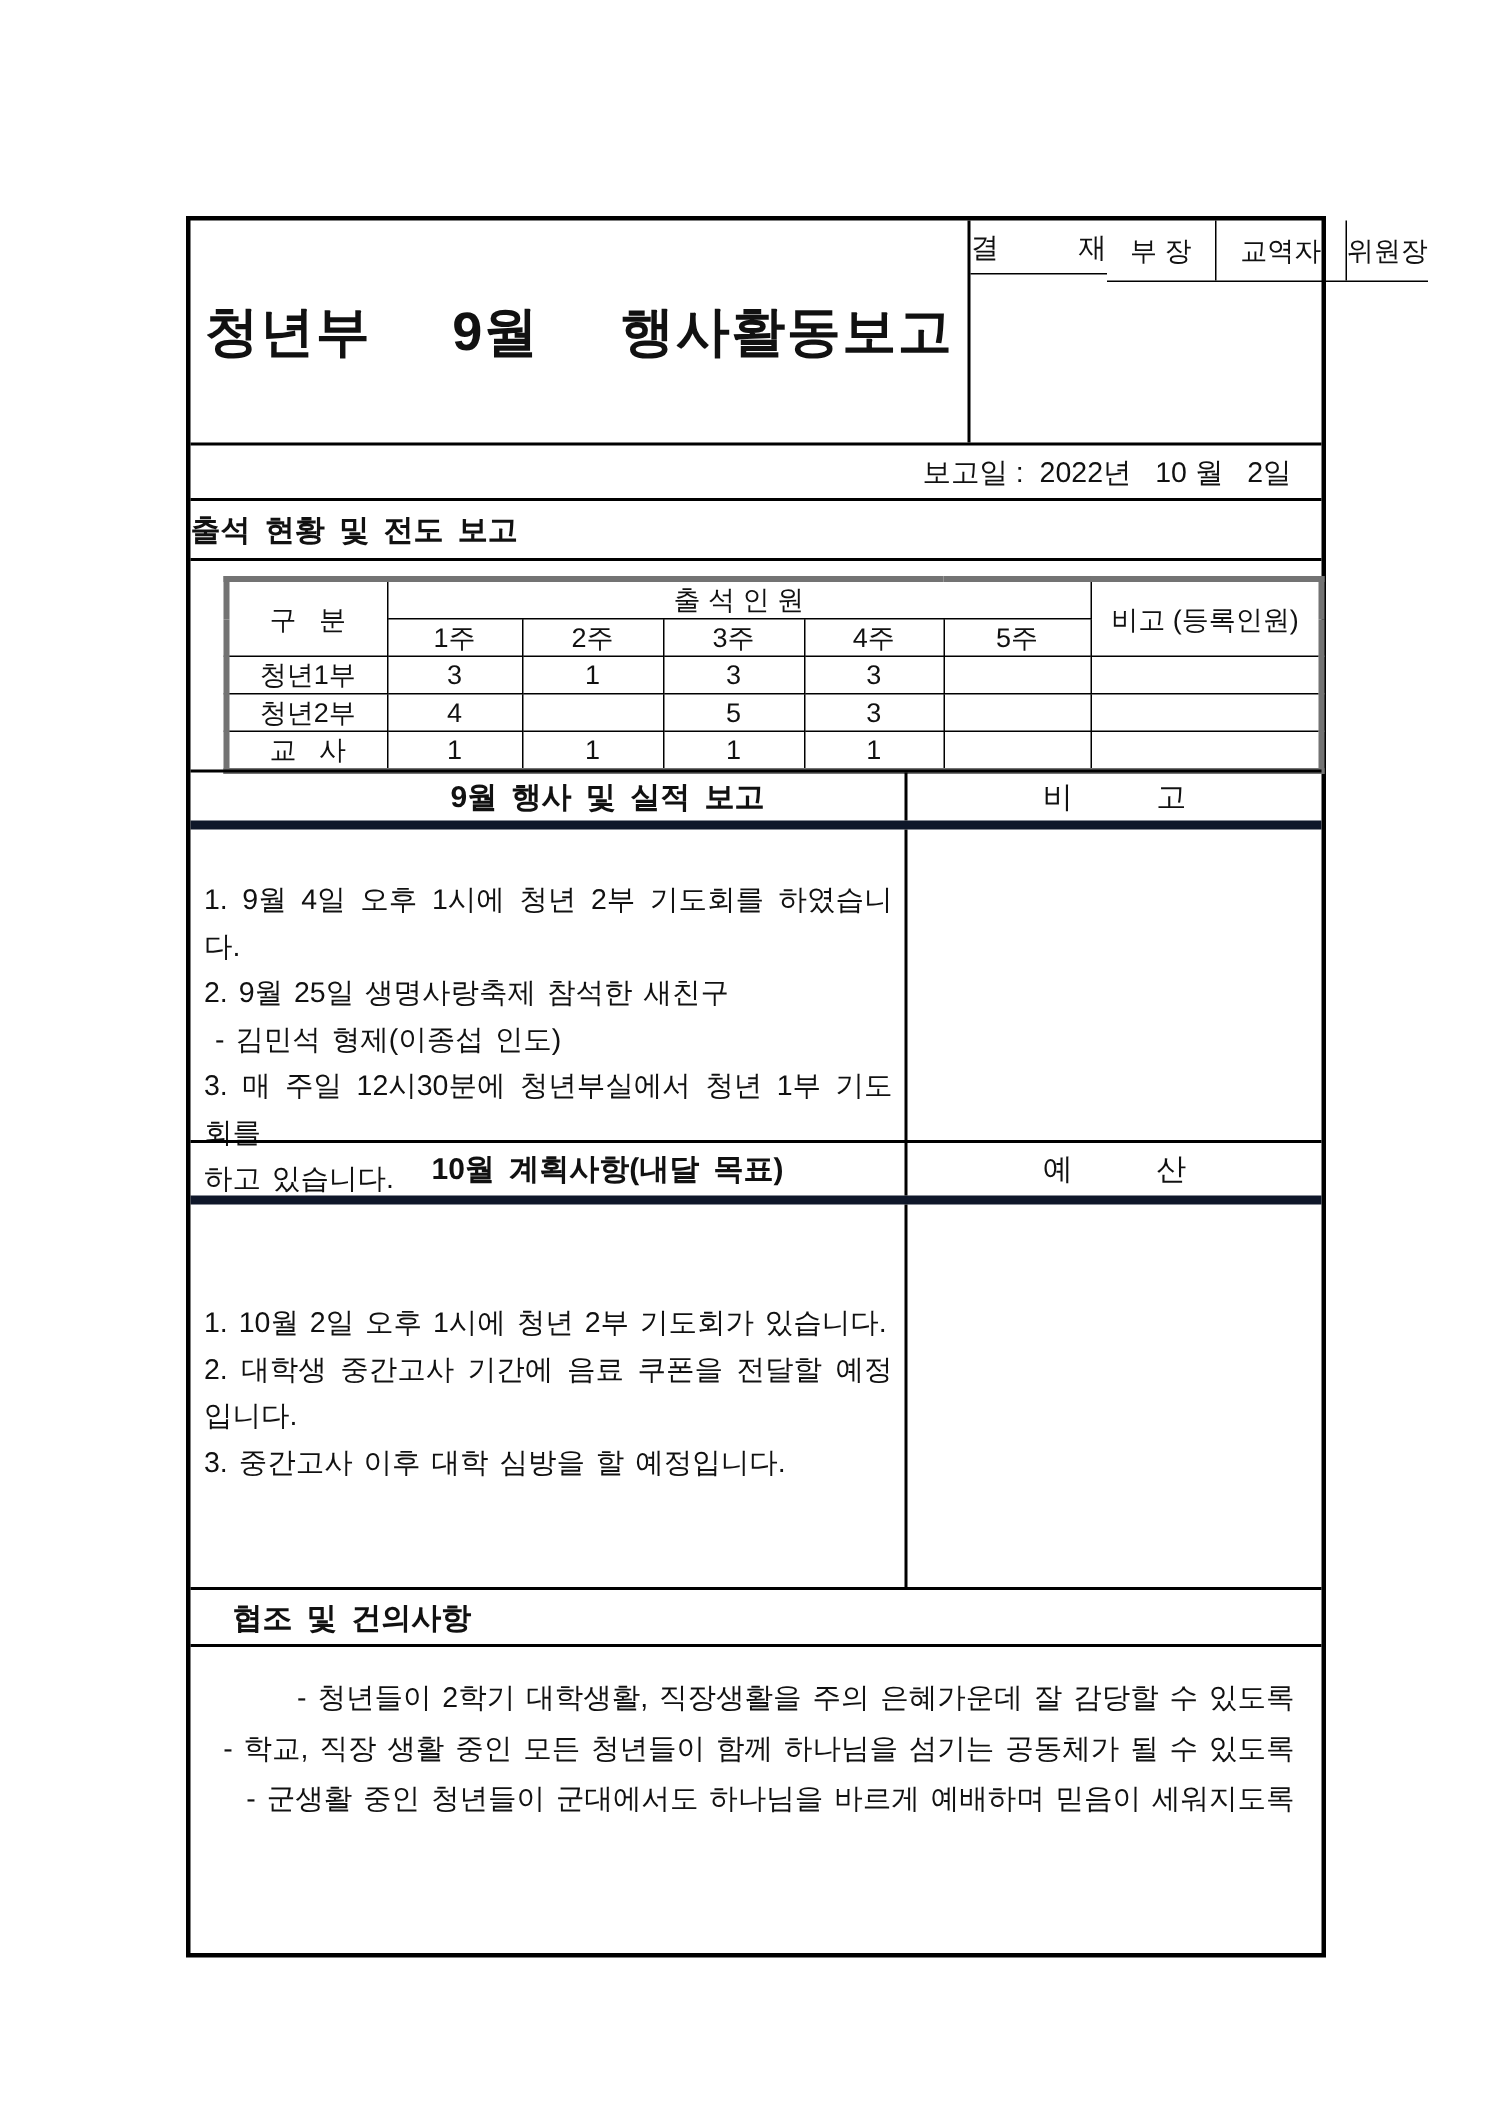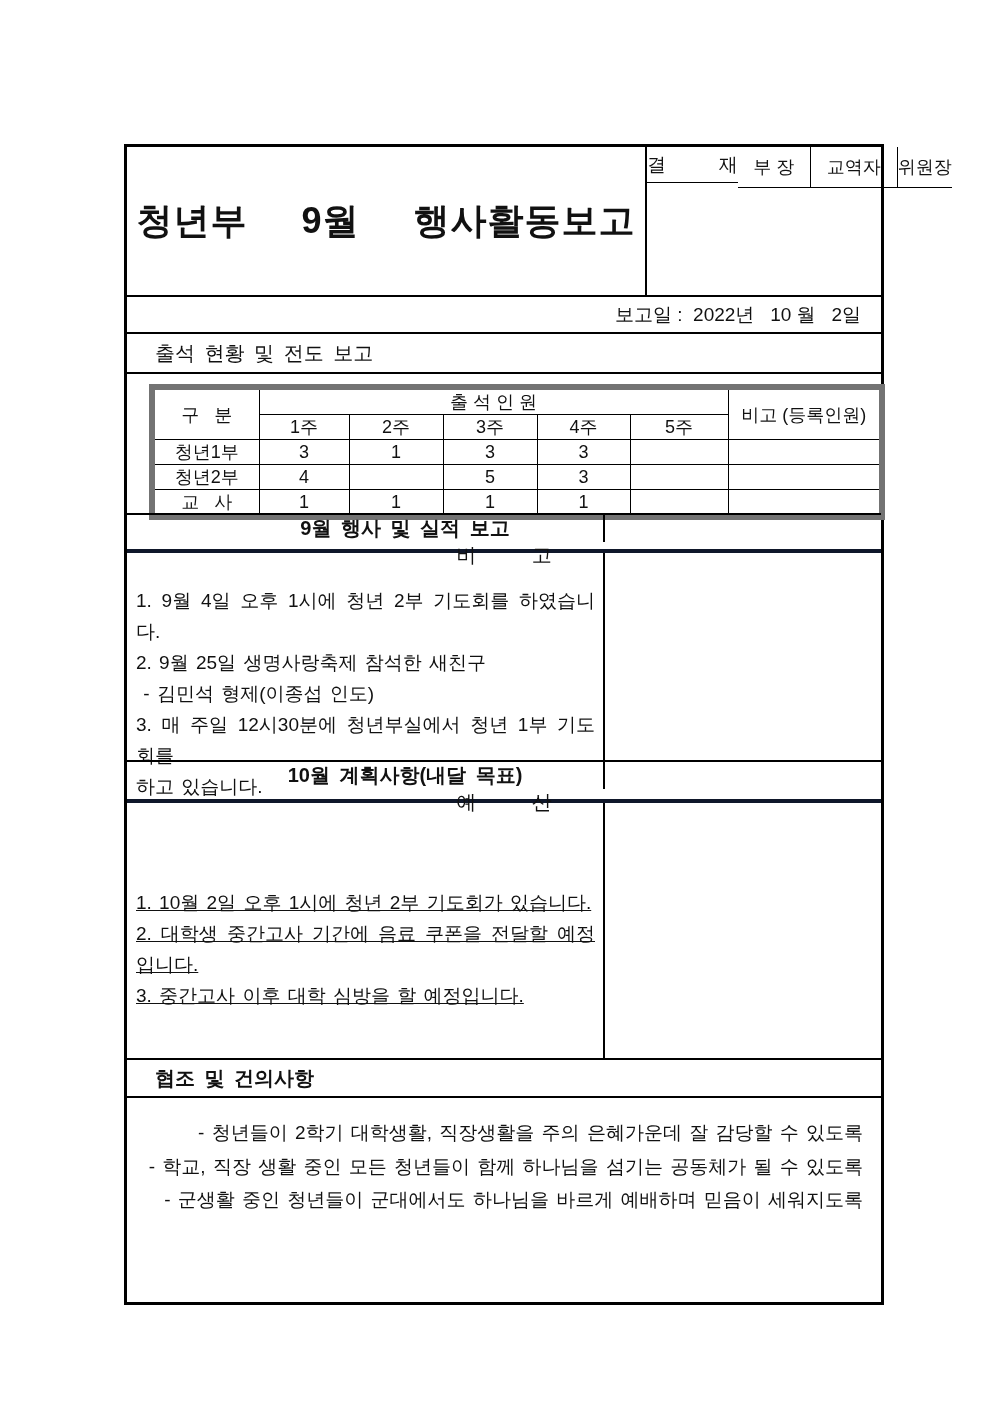--- a/index.html
+++ b/index.html
@@ -37,46 +37,46 @@
   .ap-c2{width:87px;border-right:1.5px solid #000;}
   .ap-c3{flex:1;}
 
   
   .date-row{height:37px;border-top:2px solid #000;
     display:flex;align-items:center;justify-content:flex-end;
     padding-right:20px;font-size:19px;white-space:pre;}
 
   
   .band-heading{height:42px;border-top:2px solid #000;border-bottom:2px solid #000;
-    display:flex;align-items:center;padding-left:28px;
-    font-size:20px;font-weight:400;word-spacing:4px;}
+    display:flex;align-items:center;
+    font-size:20px;font-weight:700;word-spacing:4px;}
 
   
   .att-wrap{height:139px;border-bottom:0;}
   table.att{border-collapse:collapse;table-layout:fixed;
-    margin:10px 0 0 22px;width:730px;border:6px solid #737373;}
+    margin:10px 0 0 22px;width:730px;border:4px solid #737373;}
   table.att td{border:1.5px solid #000;text-align:center;
     font-size:18px;padding:0;white-space:pre;overflow:hidden;}
   .att .r1{height:25px;} .att .r2{height:24px;}
   .att .r3{height:22px;} .att .r4{height:21px;} .att .r5{height:23px;}
 
   
-  .sec-head{height:40px;border-top:2px solid #000;border-bottom:4px solid #0f172a;display:flex;flex-direction:column;}
+  .sec-head{height:40px;border-top:2px solid #000;border-bottom:6px solid #0f172a;display:flex;}
   .sec-head-oct{height:43px;text-align:right;}
   .sec-head-left{width:478px;box-sizing:border-box;border-right:2px solid #000;
     display:flex;align-items:center;justify-content:center;padding-left:80px;
     font-size:20px;font-weight:700;word-spacing:4px;}
   .sec-head-right{flex:1;display:flex;align-items:center;justify-content:center;
     font-size:20px;font-weight:400;white-space:pre;}
   .sec-body{display:flex;gap:40px;}
   .sec-body-sep{height:207px;}
   .sec-body-oct{height:255px;}
   .sec-body-left{width:478px;box-sizing:border-box;border-right:2px solid #000;
     padding:32px 8px 0 9px;font-size:19px;line-height:31px;word-spacing:2px;}
-  .sec-body-oct .sec-body-left{padding-top:84px;text-decoration:underline;}
+  .sec-body-oct .sec-body-left{padding-top:64px;}
   .sec-body-right{flex:1;}
   .bline{text-align:justify;white-space:pre-wrap;}
   .bline.stretch{text-align-last:justify;}
 
   
   .coop-head{height:40px;border-top:2px solid #000;border-bottom:2px solid #000;
     display:flex;align-items:center;padding-left:28px;
     font-size:20px;font-weight:700;word-spacing:4px;}
   .coop-body{flex:1;padding:18px 18px 0 9px;
     font-size:19px;line-height:33.5px;word-spacing:2px;}

